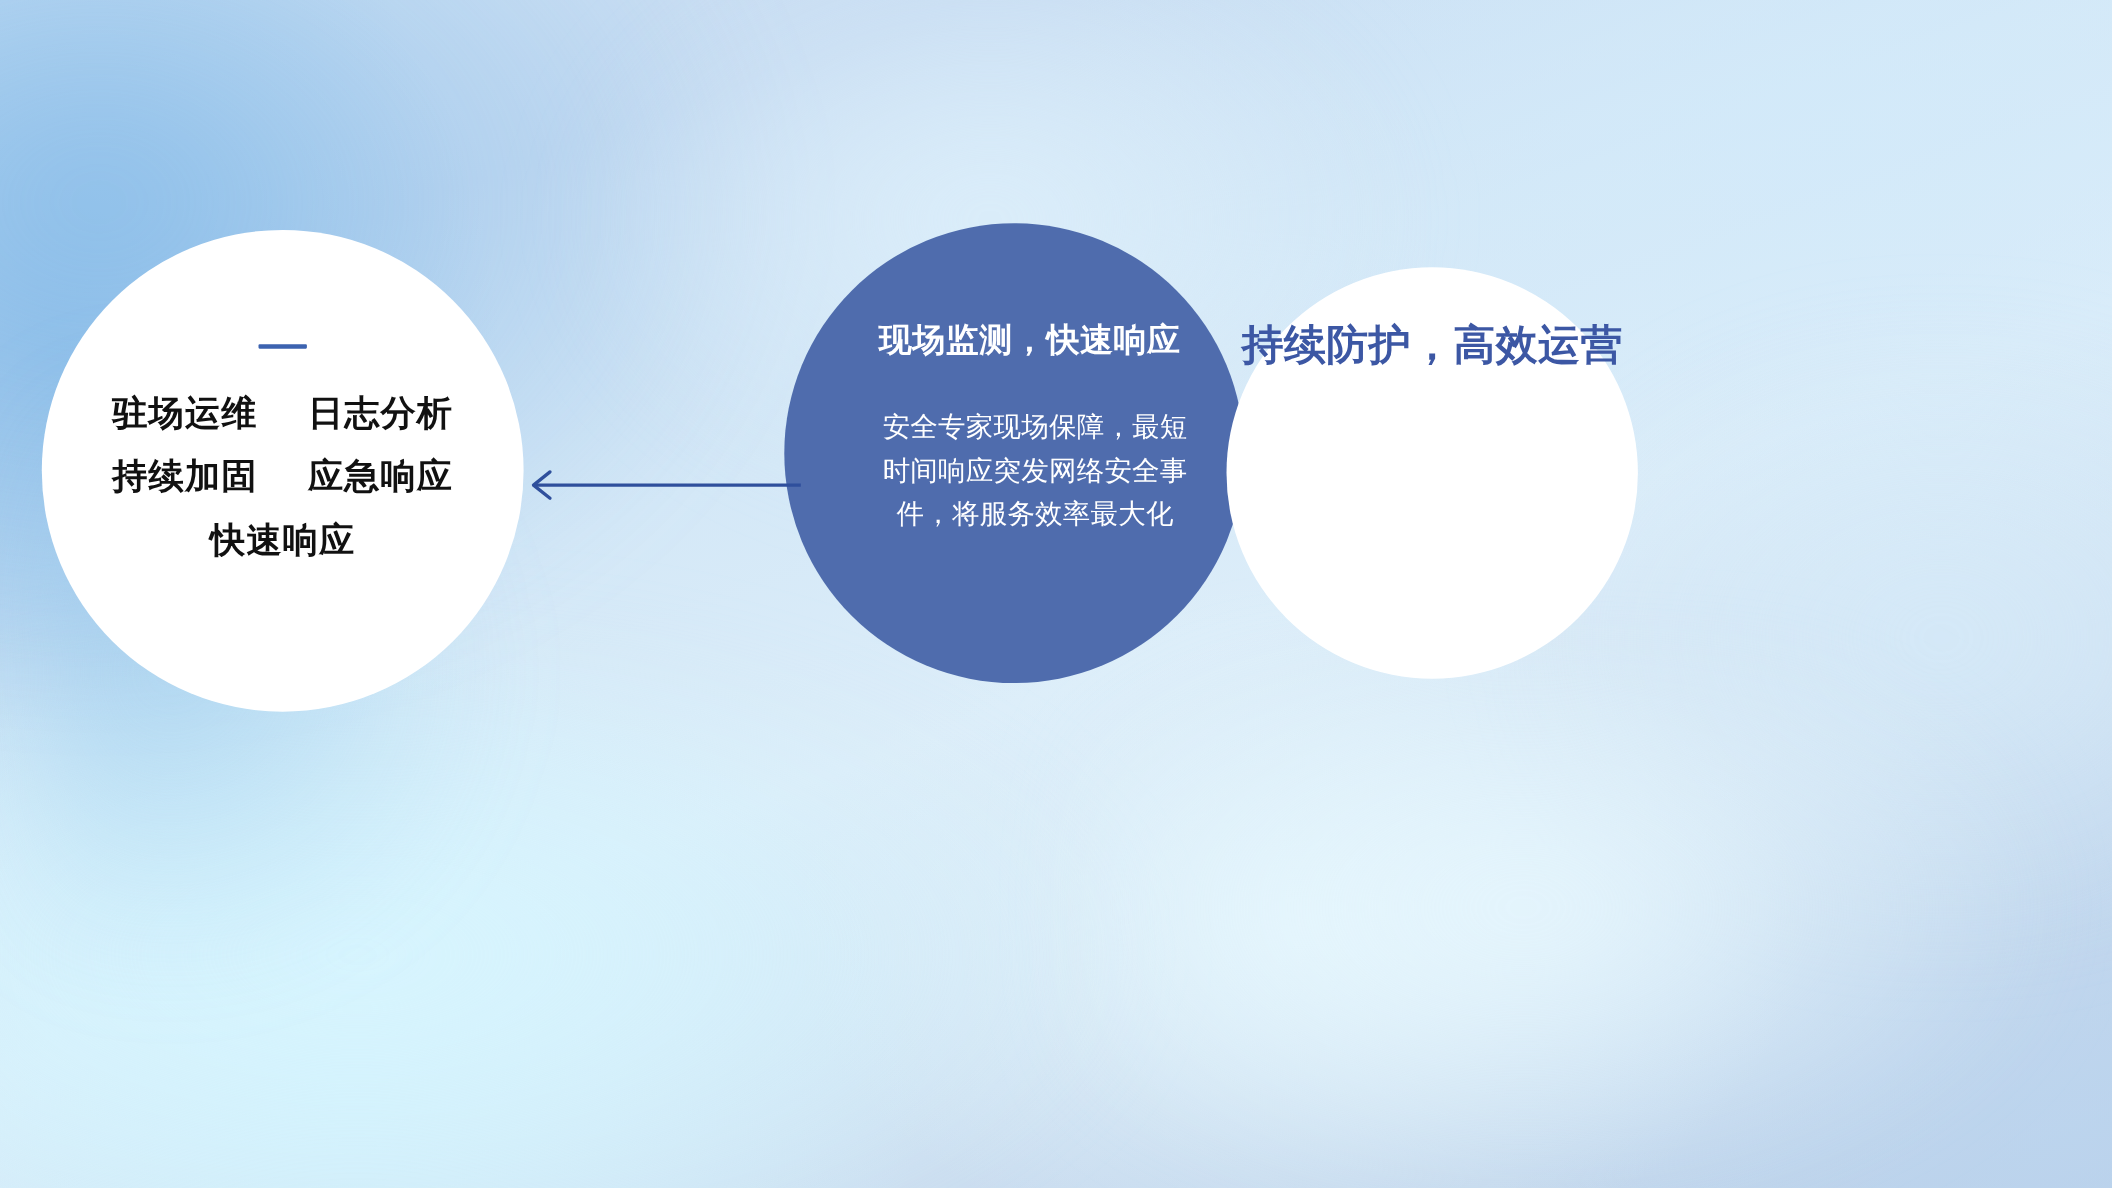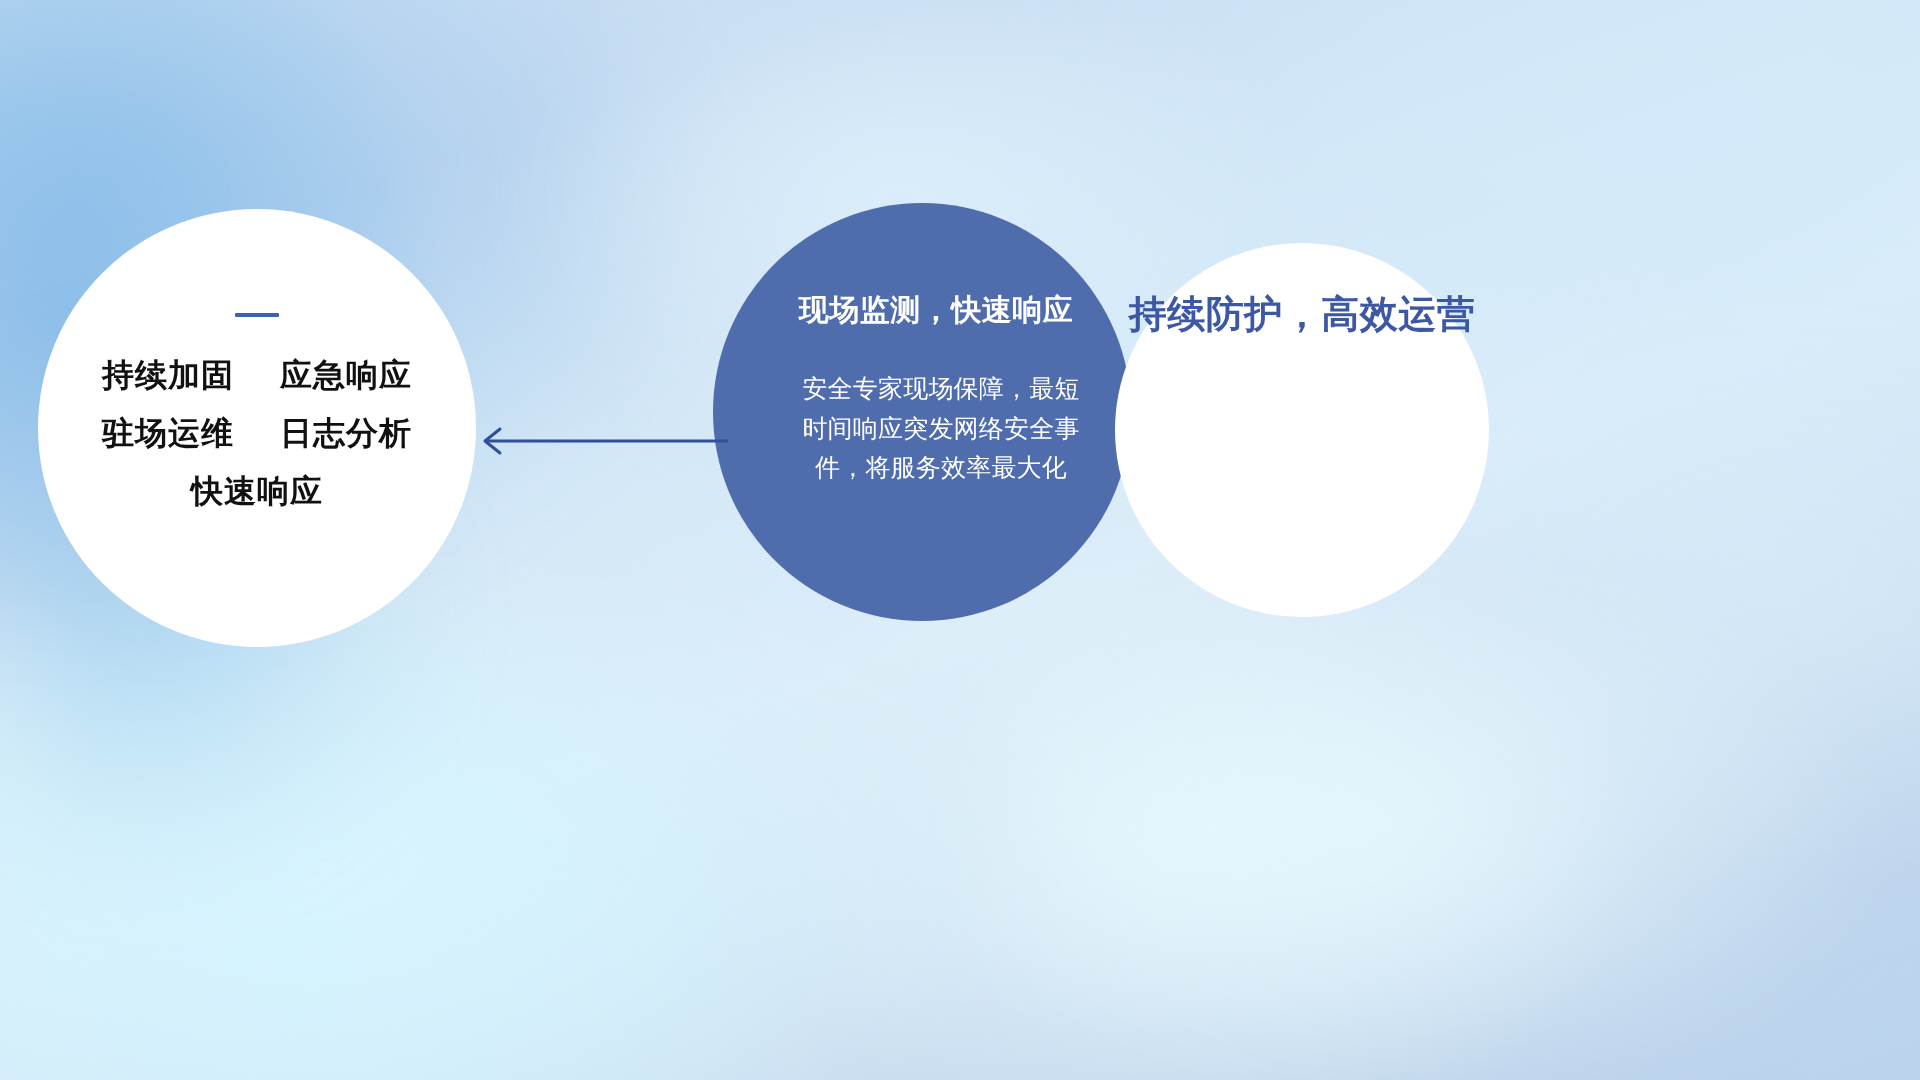--- a/index.html
+++ b/index.html
@@ -235,28 +235,28 @@
 
   <svg class="arrow-svg" viewBox="0 0 260 46" xmlns="http://www.w3.org/2000/svg">
     <line x1="258" y1="23" x2="16" y2="23" stroke="#2f4f9c" stroke-width="3"></line>
     <polyline points="30,11 15,23 30,35" fill="none" stroke="#2f4f9c" stroke-width="3" stroke-linecap="round" stroke-linejoin="round"></polyline>
   </svg>
 
   <div class="left-inner">
     <div class="accent-dash"></div>
     <div class="left-lines">
       <div class="left-line">
+        <span>驻场运维</span>
+        <span class="gap"></span>
+        <span>日志分析</span>
+      </div>
+      <div class="left-line">
         <span>持续加固</span>
         <span class="gap"></span>
         <span>应急响应</span>
-      </div>
-      <div class="left-line">
-        <span>驻场运维</span>
-        <span class="gap"></span>
-        <span>日志分析</span>
       </div>
       <div class="left-line">
         <span>快速响应</span>
       </div>
     </div>
   </div>
 
   <div class="mid-inner">
     <div class="mid-title">现场监测，快速响应</div>
     <div class="mid-body">安全专家现场保障，最短时间响应突发网络安全事件，将服务效率最大化</div>

